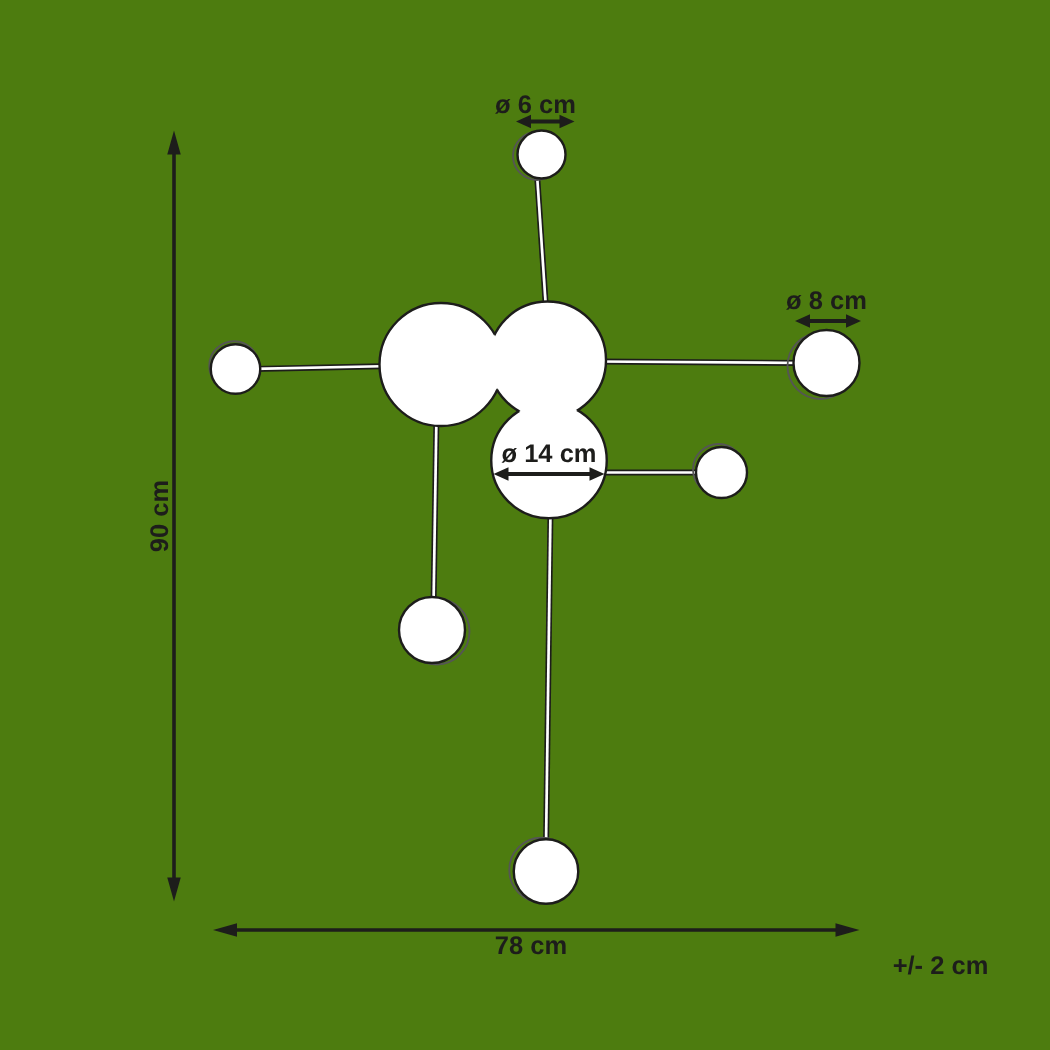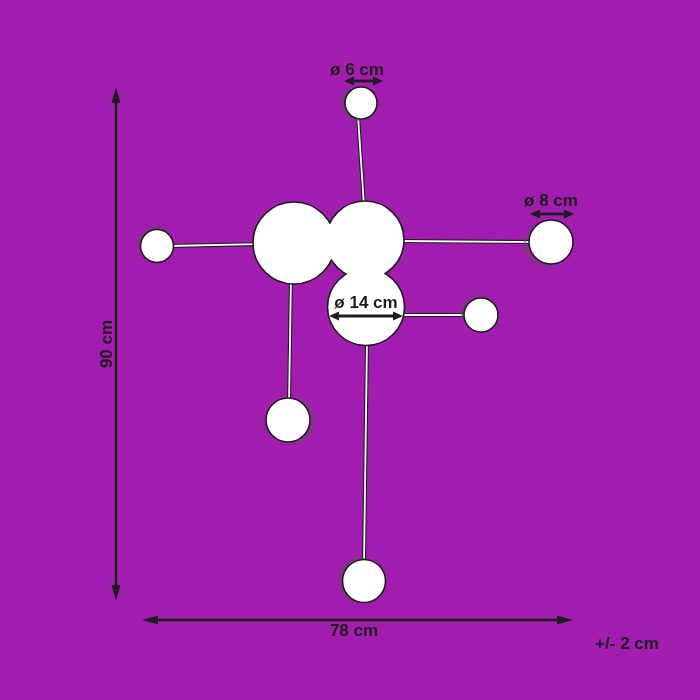--- a/index.html
+++ b/index.html
@@ -1,17 +1,17 @@
 <!DOCTYPE html>
 <html><head>
 <meta charset="utf-8">
 <style>
   html,body{margin:0;padding:0;background:#fff;}
   .canvas{
-    position:relative;width:700px;height:700px;background:#a21caf;
+    position:relative;width:700px;height:700px;background:#4d7c0f;
     font-family:"Liberation Sans",sans-serif;overflow:hidden;
   }
   svg{position:absolute;left:0;top:0;}
   .dim-text{
     font-family:"Liberation Sans",sans-serif;
     font-weight:bold;font-size:17px;fill:#1d1d1b;
   }
 </style>
 </head>
 <body>

